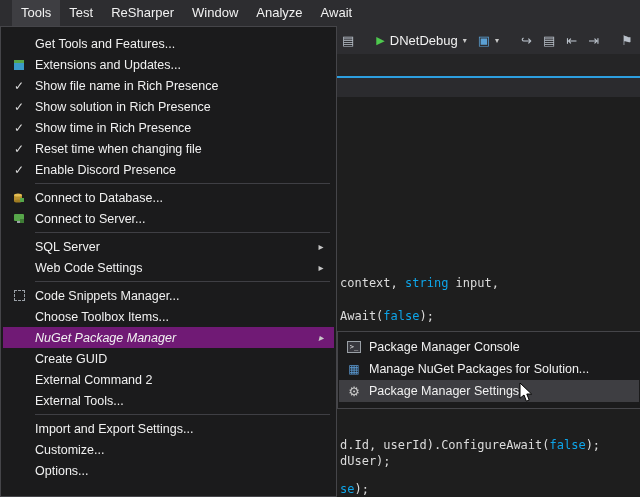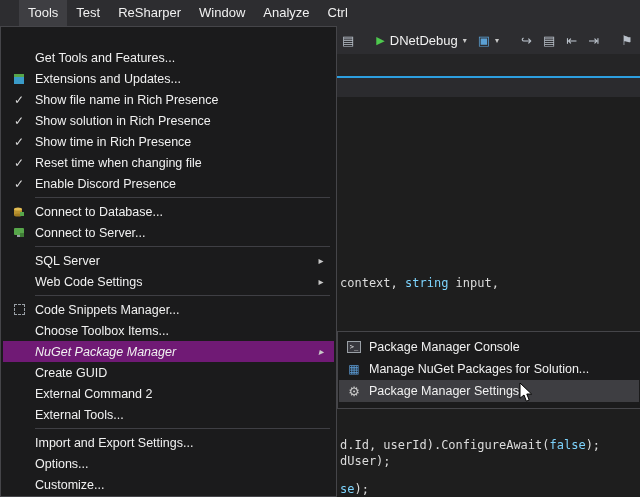--- a/index.html
+++ b/index.html
@@ -6,21 +6,21 @@
   body { background:#111; }
   .screen {
     position:relative; width:640px; height:497px; overflow:hidden;
     background:#1e1e1e; font-family:"Liberation Sans", sans-serif;
     -webkit-user-select:none; user-select:none;
   }
   
   .menubar {
     position:absolute; top:0; left:0; right:0; height:26px;
     background:#2d2d30; display:flex; align-items:stretch;
-    z-index:30; font-size:13px; color:#f1f1f1; padding-left:19px;
+    z-index:30; font-size:13px; color:#f1f1f1; padding-left:12px;
   }
   .mitem { padding:0 9px; line-height:26px; cursor:default; }
   .mitem.active { background:#3e3e42; }
   
   .toolbar {
     position:absolute; top:26px; left:0; right:0; height:28px;
     background:#2d2d30; display:flex; align-items:center; gap:11px;
     padding-left:342px; z-index:5; color:#b9c0c9; font-size:13px;
   }
   .tb-icon { font-size:13px; line-height:1; }
@@ -35,26 +35,26 @@
   .tab { position:absolute; top:3px; font-size:12px; color:#cfd2d6; line-height:18px; }
   .tab-underline { position:absolute; top:76px; left:0; right:0; height:2px; background:#2d9fe0; z-index:4; }
   
   .navbar { position:absolute; top:78px; left:0; right:0; height:19px; background:#2b2b2e; z-index:3; }
   .crumb { position:absolute; left:345px; top:2px; font-size:11.5px; color:#9a9da1; }
   
   .code-line {
     position:absolute; left:340px; z-index:2; white-space:pre;
     font-family:"DejaVu Sans Mono", monospace; font-size:12px; color:#dcdcdc;
   }
-  .kw { color:#7dd3fc; }
+  .kw { color:#0ea5e9; }
   
   .menu-popup {
     position:absolute; left:0; top:26px; width:337px; height:471px;
     background:#1b1b1c; border:1px solid #454549; z-index:20;
-    padding-top:20px; font-size:12.5px; color:#f1f1f1; overflow:hidden;
+    padding-top:6px; font-size:12.5px; color:#f1f1f1; overflow:hidden;
   }
   .mi { display:flex; align-items:center; height:21px; margin:0 2px; padding-right:4px; cursor:default; }
   .mi.hl { background:#701a75;font-style:italic; }
   .gut { flex:0 0 32px; display:flex; justify-content:center; align-items:center; }
   .check { color:#d8d8d8; font-size:12px; }
   .lbl { flex:0 1 auto; white-space:nowrap; }
   .sc { margin-left:auto; padding-right:24px; color:#dcdcdc; white-space:nowrap; }
   .arrow { margin-left:auto; width:18px; text-align:center; color:#c8c8c8; font-size:10px; }
   .msep { border-top:1px solid #3f3f44; margin:3px 6px 3px 34px; }
   .snip-box { width:11px; height:11px; border:1px dashed #9aa0a6; display:inline-block; }
@@ -81,21 +81,21 @@
 <body>
 
 <div class="screen">
 
   <div class="menubar">
     <div class="mitem active">Tools</div>
     <div class="mitem">Test</div>
     <div class="mitem">ReSharper</div>
     <div class="mitem">Window</div>
     <div class="mitem">Analyze</div>
-    <div class="mitem">Ctrl</div>
+    <div class="mitem">Await</div>
   </div>
 
   <div class="toolbar">
     <span class="tb-icon">▤</span>
     <span class="tb-sep"></span>
     <span class="debug-group">
       <span class="play">▶</span>
       <span class="debug-label">DNetDebug</span>
       <span class="caret">▾</span>
     </span>
@@ -116,20 +116,21 @@
   <div class="tabstrip"></div>
   <span class="tab" style="left:341px;">cs</span>
   <span class="tab" style="left:406px;">IAudioChannel.cs</span>
   <span class="tab" style="left:514px;">AudioService.cs</span>
   <div class="tab-underline"></div>
 
   <div class="navbar"></div>
   <span class="crumb">dUserTypeReader</span>
 
   <div class="code-line" style="top:276px;"><span>context, </span><span class="kw">string</span><span> input,</span></div>
+  <div class="code-line" style="top:309px;"><span>Await(</span><span class="kw">false</span><span>);</span></div>
   <div class="code-line" style="top:438px;"><span>d.Id, userId).ConfigureAwait(</span><span class="kw">false</span><span>);</span></div>
   <div class="code-line" style="top:454px;"><span>dUser);</span></div>
   <div class="code-line" style="top:482px;"><span class="kw">se</span><span>);</span></div>
 
   <div class="menu-popup">
 
     <div class="mi">
       <span class="gut"></span>
       <span class="lbl">Get Tools and Features...</span>
     </div>
@@ -255,26 +256,26 @@
 
     <div class="msep"></div>
 
     <div class="mi">
       <span class="gut"></span>
       <span class="lbl">Import and Export Settings...</span>
     </div>
 
     <div class="mi">
       <span class="gut"></span>
+      <span class="lbl">Customize...</span>
+    </div>
+
+    <div class="mi">
+      <span class="gut"></span>
       <span class="lbl">Options...</span>
-    </div>
-
-    <div class="mi">
-      <span class="gut"></span>
-      <span class="lbl">Customize...</span>
     </div>
 
   </div>
 
   <div class="submenu">
     <div class="smi">
       <span class="gut">
           <span class="console-box">&gt;_</span>
         </span>
       <span class="lbl">Package Manager Console</span>

